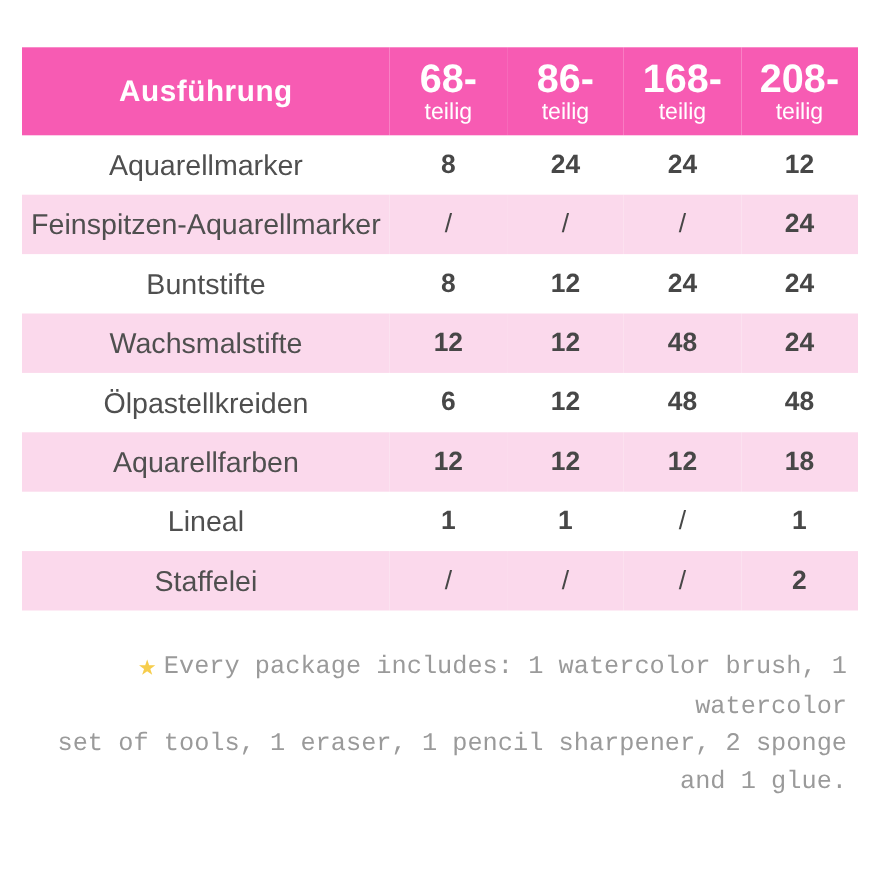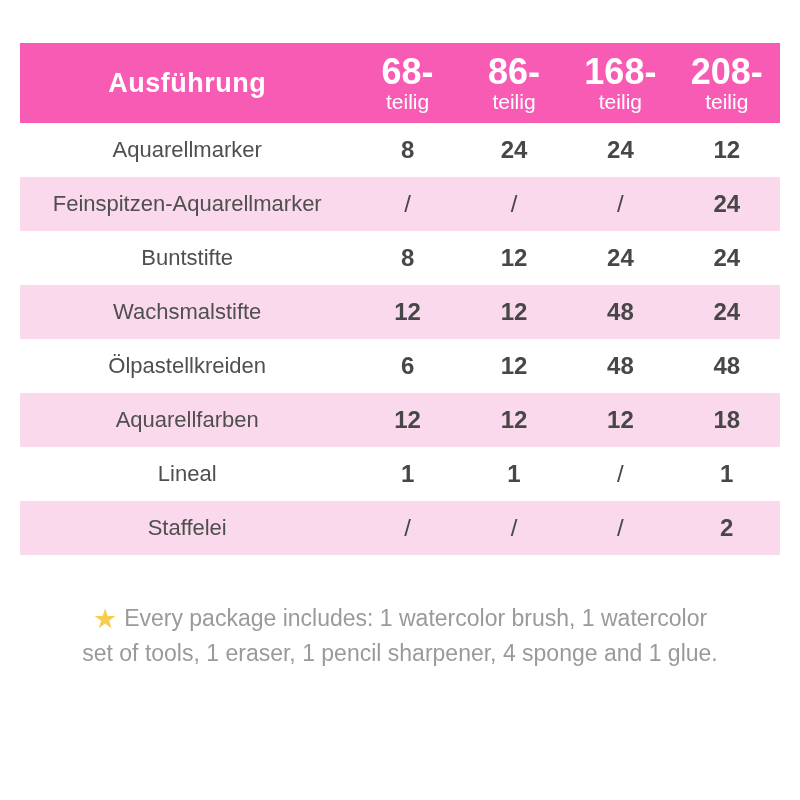--- a/index.html
+++ b/index.html
@@ -34,30 +34,31 @@
   th.label-col { width: 44%; font-size: 27px; letter-spacing: 0.5px; }
   th.num-col { width: 14%; }
   .num   { display: block; font-size: 36px; font-weight: 700; line-height: 1.05; }
   .suffix{ display: block; font-size: 21px; font-weight: 400; line-height: 1.1; }
   tbody td {
     height: 54px;
     text-align: center;
     vertical-align: middle;
   }
   tbody tr:nth-child(even) { background: var(--row-alt-bg); }
-  td.lbl { font-size: 22px; color: var(--label-text); }
+  td.lbl { font-size: 26px; color: var(--label-text); }
   td.val { font-size: 24px; font-weight: 700; color: var(--value-text); }
   td.val.slash { font-weight: 400; }
   .footer {
-    margin: 46px auto 0 auto;
+    margin: 34px auto 0 auto;
     width: 740px;
-    text-align: center;
+    text-align: right;
     font-size: 23px;
     line-height: 34px;
     color: var(--footer-text);
+    font-family: Liberation Mono, monospace;
   }
   .star {
     color: var(--star);
     font-size: 27px;
     margin-right: 7px;
     vertical-align: -2px;
   }
   .line2 { display: block; }
 </style>
 </head>
@@ -140,14 +141,14 @@
       <td class="val slash">/</td>
       <td class="val slash">/</td>
       <td class="val slash">/</td>
       <td class="val">2</td>
     </tr>
   </tbody>
 </table>
 
 <p class="footer">
   <span class="star">★</span><span>Every package includes: 1 watercolor brush, 1 watercolor</span>
-  <span class="line2">set of tools, 1 eraser, 1 pencil sharpener, 4 sponge and 1 glue.</span>
+  <span class="line2">set of tools, 1 eraser, 1 pencil sharpener, 2 sponge and 1 glue.</span>
 </p>
 
 </body></html>

